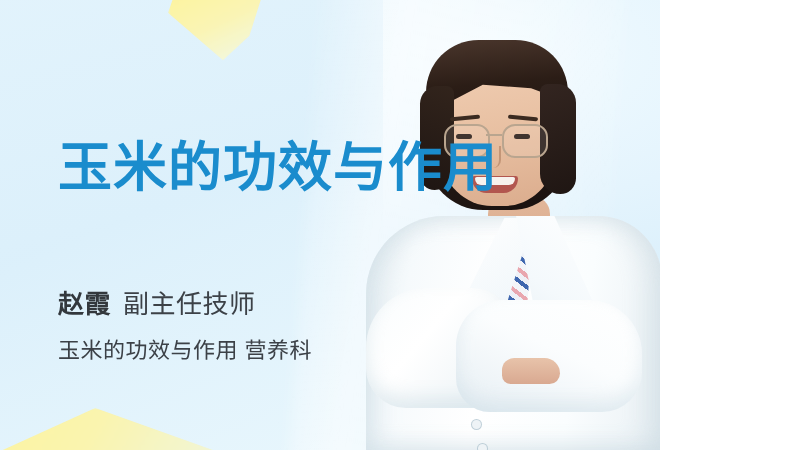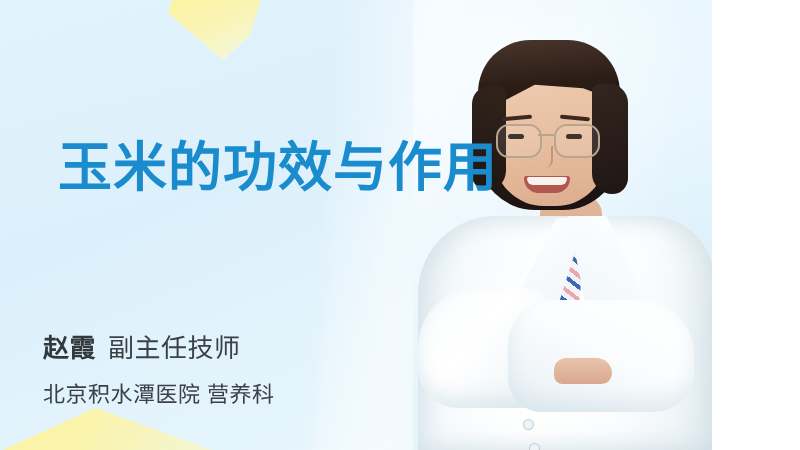--- a/index.html
+++ b/index.html
@@ -7,21 +7,21 @@
     margin: 0;
     padding: 0;
     background: #ffffff;
   }
   body {
     font-family: "Liberation Sans", "DejaVu Sans", sans-serif;
   }
 
   .slide {
     position: relative;
-    width: 712px;
+    width: 660px;
     height: 450px;
     overflow: hidden;
     background: #dbf0fb;
   }
 
   
   .bg-base {
     position: absolute;
     inset: 0;
     background:
@@ -94,23 +94,22 @@
     font-size: 54px;
     line-height: 1;
     font-weight: bold;
     letter-spacing: 1px;
     color: #1a8ccd;
     white-space: nowrap;
   }
 
   .presenter {
     position: absolute;
-    left: 43px; top: 283px;
+    left: 58px; top: 283px;
     white-space: nowrap;
-    margin-top: 44px;
   }
   .presenter-line1 {
     display: flex;
     align-items: baseline;
     gap: 12px;
   }
   .presenter-name {
     font-size: 26px;
     font-weight: bold;
     color: #33383d;
@@ -330,16 +329,16 @@
     </div>
   </div>
 
   <div class="title">玉米的功效与作用</div>
 
   <div class="presenter">
     <div class="presenter-line1">
       <span class="presenter-name">赵霞</span>
       <span class="presenter-title">副主任技师</span>
     </div>
-    <div class="presenter-affiliation">北京积水潭医院 营养科</div>
+    <div class="presenter-affiliation">玉米的功效与作用 营养科</div>
   </div>
 
 </div>
 
 </body></html>

